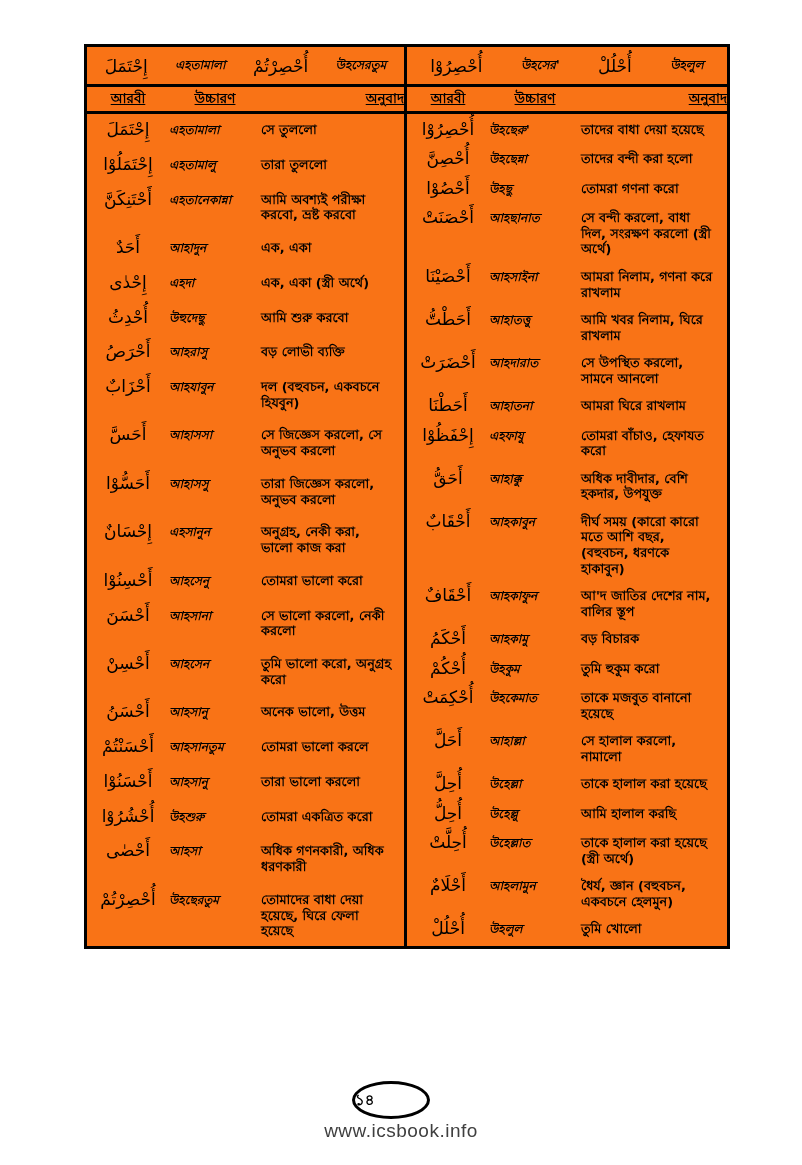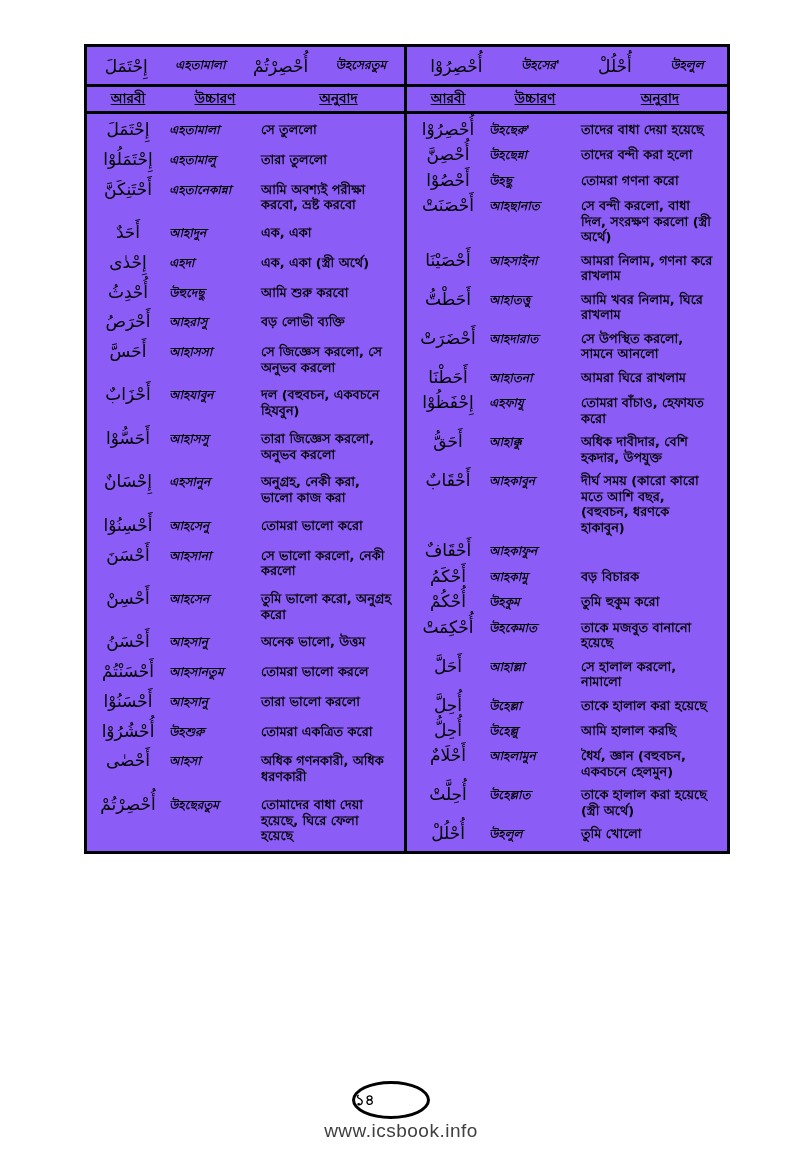--- a/index.html
+++ b/index.html
@@ -3,22 +3,22 @@
 <meta charset="utf-8">
 <style>
   html,body{margin:0;padding:0;background:#ffffff;}
   #page{
     position:relative;width:802px;height:1165px;background:#ffffff;
     font-family:"DejaVu Sans","Liberation Sans",sans-serif;color:#000;
     overflow:hidden;
   }
   
   #dict-table{
-    position:absolute;left:84px;top:44px;width:646px;height:810px;
-    border:3px solid #000;box-sizing:border-box;background:#8b5cf6;
+    position:absolute;left:84px;top:44px;width:646px;height:905px;
+    border:3px solid #000;box-sizing:border-box;background:#f97316;
     display:flex;flex-direction:column;
   }
   .split{display:flex;flex-direction:row;flex:1;min-height:0;}
   .half{width:50%;box-sizing:border-box;display:flex;flex-direction:column;}
   .half.left{border-right:3px solid #000;}
   
   .guide-row{
     display:flex;flex-direction:row;height:40px;min-height:40px;
     border-bottom:3px solid #000;box-sizing:border-box;
   }
@@ -32,21 +32,21 @@
   
   .cols-row{
     display:flex;flex-direction:row;height:27px;min-height:27px;
     border-bottom:3px solid #000;box-sizing:border-box;
   }
   .cols-half{width:50%;display:flex;align-items:center;box-sizing:border-box;}
   .cols-half.cl{border-right:3px solid #000;}
   .col-h{font-weight:bold;font-size:13.5px;text-decoration:underline;text-align:center;}
   .col-h.c-ar{width:82px;}
   .col-h.c-pr{width:92px;}
-  .col-h.c-tr{flex:1;text-align:center;padding-left:12px;}
+  .col-h.c-tr{flex:1;text-align:right;padding-left:12px;}
   
   .body-col{
     flex:1;display:flex;flex-direction:column;justify-content:space-between;
     padding:5px 0 6px 0;box-sizing:border-box;overflow:hidden;
   }
   .row{display:flex;flex-direction:row;align-items:flex-start;padding:1px 0;}
   .cell{box-sizing:border-box;}
   .cell.arabic{
     width:82px;min-width:82px;text-align:center;font-size:17px;line-height:1.15;
     direction:rtl;padding:0 2px;
@@ -140,30 +140,30 @@
               <div class="cell arabic">أُحْدِثُ</div>
               <div class="cell pron">উহুদেছু</div>
               <div class="cell trans">আমি শুরু করবো</div>
             </div>
             <div class="row">
               <div class="cell arabic">أَحْرَصُ</div>
               <div class="cell pron">আহরাসু</div>
               <div class="cell trans">বড় লোভী ব্যক্তি</div>
             </div>
             <div class="row">
+              <div class="cell arabic">أَحْزَابٌ</div>
+              <div class="cell pron">আহযাবুন</div>
+              <div class="cell trans">দল (বহুবচন, একবচনে হিযবুন)</div>
+            </div>
+            <div class="row">
               <div class="cell arabic">أَحَسَّ</div>
               <div class="cell pron">আহাসসা</div>
               <div class="cell trans">সে জিজ্ঞেস করলো, সে অনুভব করলো</div>
             </div>
             <div class="row">
-              <div class="cell arabic">أَحْزَابٌ</div>
-              <div class="cell pron">আহযাবুন</div>
-              <div class="cell trans">দল (বহুবচন, একবচনে হিযবুন)</div>
-            </div>
-            <div class="row">
               <div class="cell arabic">أَحَسُّوْا</div>
               <div class="cell pron">আহাসসু</div>
               <div class="cell trans">তারা জিজ্ঞেস করলো, অনুভব করলো</div>
             </div>
             <div class="row">
               <div class="cell arabic">إِحْسَانٌ</div>
               <div class="cell pron">এহসানুন</div>
               <div class="cell trans">অনুগ্রহ, নেকী করা, ভালো কাজ করা</div>
             </div>
             <div class="row">
@@ -266,20 +266,21 @@
               <div class="cell trans">অধিক দাবীদার, বেশি হকদার, উপযুক্ত</div>
             </div>
             <div class="row">
               <div class="cell arabic">أَحْقَابٌ</div>
               <div class="cell pron">আহকাবুন</div>
               <div class="cell trans">দীর্ঘ সময় (কারো কারো মতে আশি বছর, (বহুবচন, ধরণকে হাকাবুন)</div>
             </div>
             <div class="row">
               <div class="cell arabic">أَحْقَافٌ</div>
               <div class="cell pron">আহকাফুন</div>
+              <div class="cell trans">আ'দ জাতির দেশের নাম, বালির স্তূপ</div>
             </div>
             <div class="row">
               <div class="cell arabic">أَحْكَمُ</div>
               <div class="cell pron">আহকামু</div>
               <div class="cell trans">বড় বিচারক</div>
             </div>
             <div class="row">
               <div class="cell arabic">أُحْكُمْ</div>
               <div class="cell pron">উহকুম</div>
               <div class="cell trans">তুমি হুকুম করো</div>
@@ -298,30 +299,30 @@
               <div class="cell arabic">أُحِلَّ</div>
               <div class="cell pron">উহেল্লা</div>
               <div class="cell trans">তাকে হালাল করা হয়েছে</div>
             </div>
             <div class="row">
               <div class="cell arabic">أُحِلُّ</div>
               <div class="cell pron">উহেল্লু</div>
               <div class="cell trans">আমি হালাল করছি</div>
             </div>
             <div class="row">
+              <div class="cell arabic">أُحِلَّتْ</div>
+              <div class="cell pron">উহেল্লাত</div>
+              <div class="cell trans">তাকে হালাল করা হয়েছে (স্ত্রী অর্থে)</div>
+            </div>
+            <div class="row">
               <div class="cell arabic">أَحْلَامٌ</div>
               <div class="cell pron">আহলামুন</div>
               <div class="cell trans">ধৈর্য, জ্ঞান (বহুবচন, একবচনে হেলমুন)</div>
             </div>
             <div class="row">
-              <div class="cell arabic">أُحِلَّتْ</div>
-              <div class="cell pron">উহেল্লাত</div>
-              <div class="cell trans">তাকে হালাল করা হয়েছে (স্ত্রী অর্থে)</div>
-            </div>
-            <div class="row">
               <div class="cell arabic">أُحْلُلْ</div>
               <div class="cell pron">উহলুল</div>
               <div class="cell trans">তুমি খোলো</div>
             </div>
           </div>
       </div>
     </div>
 
   </div>
 

